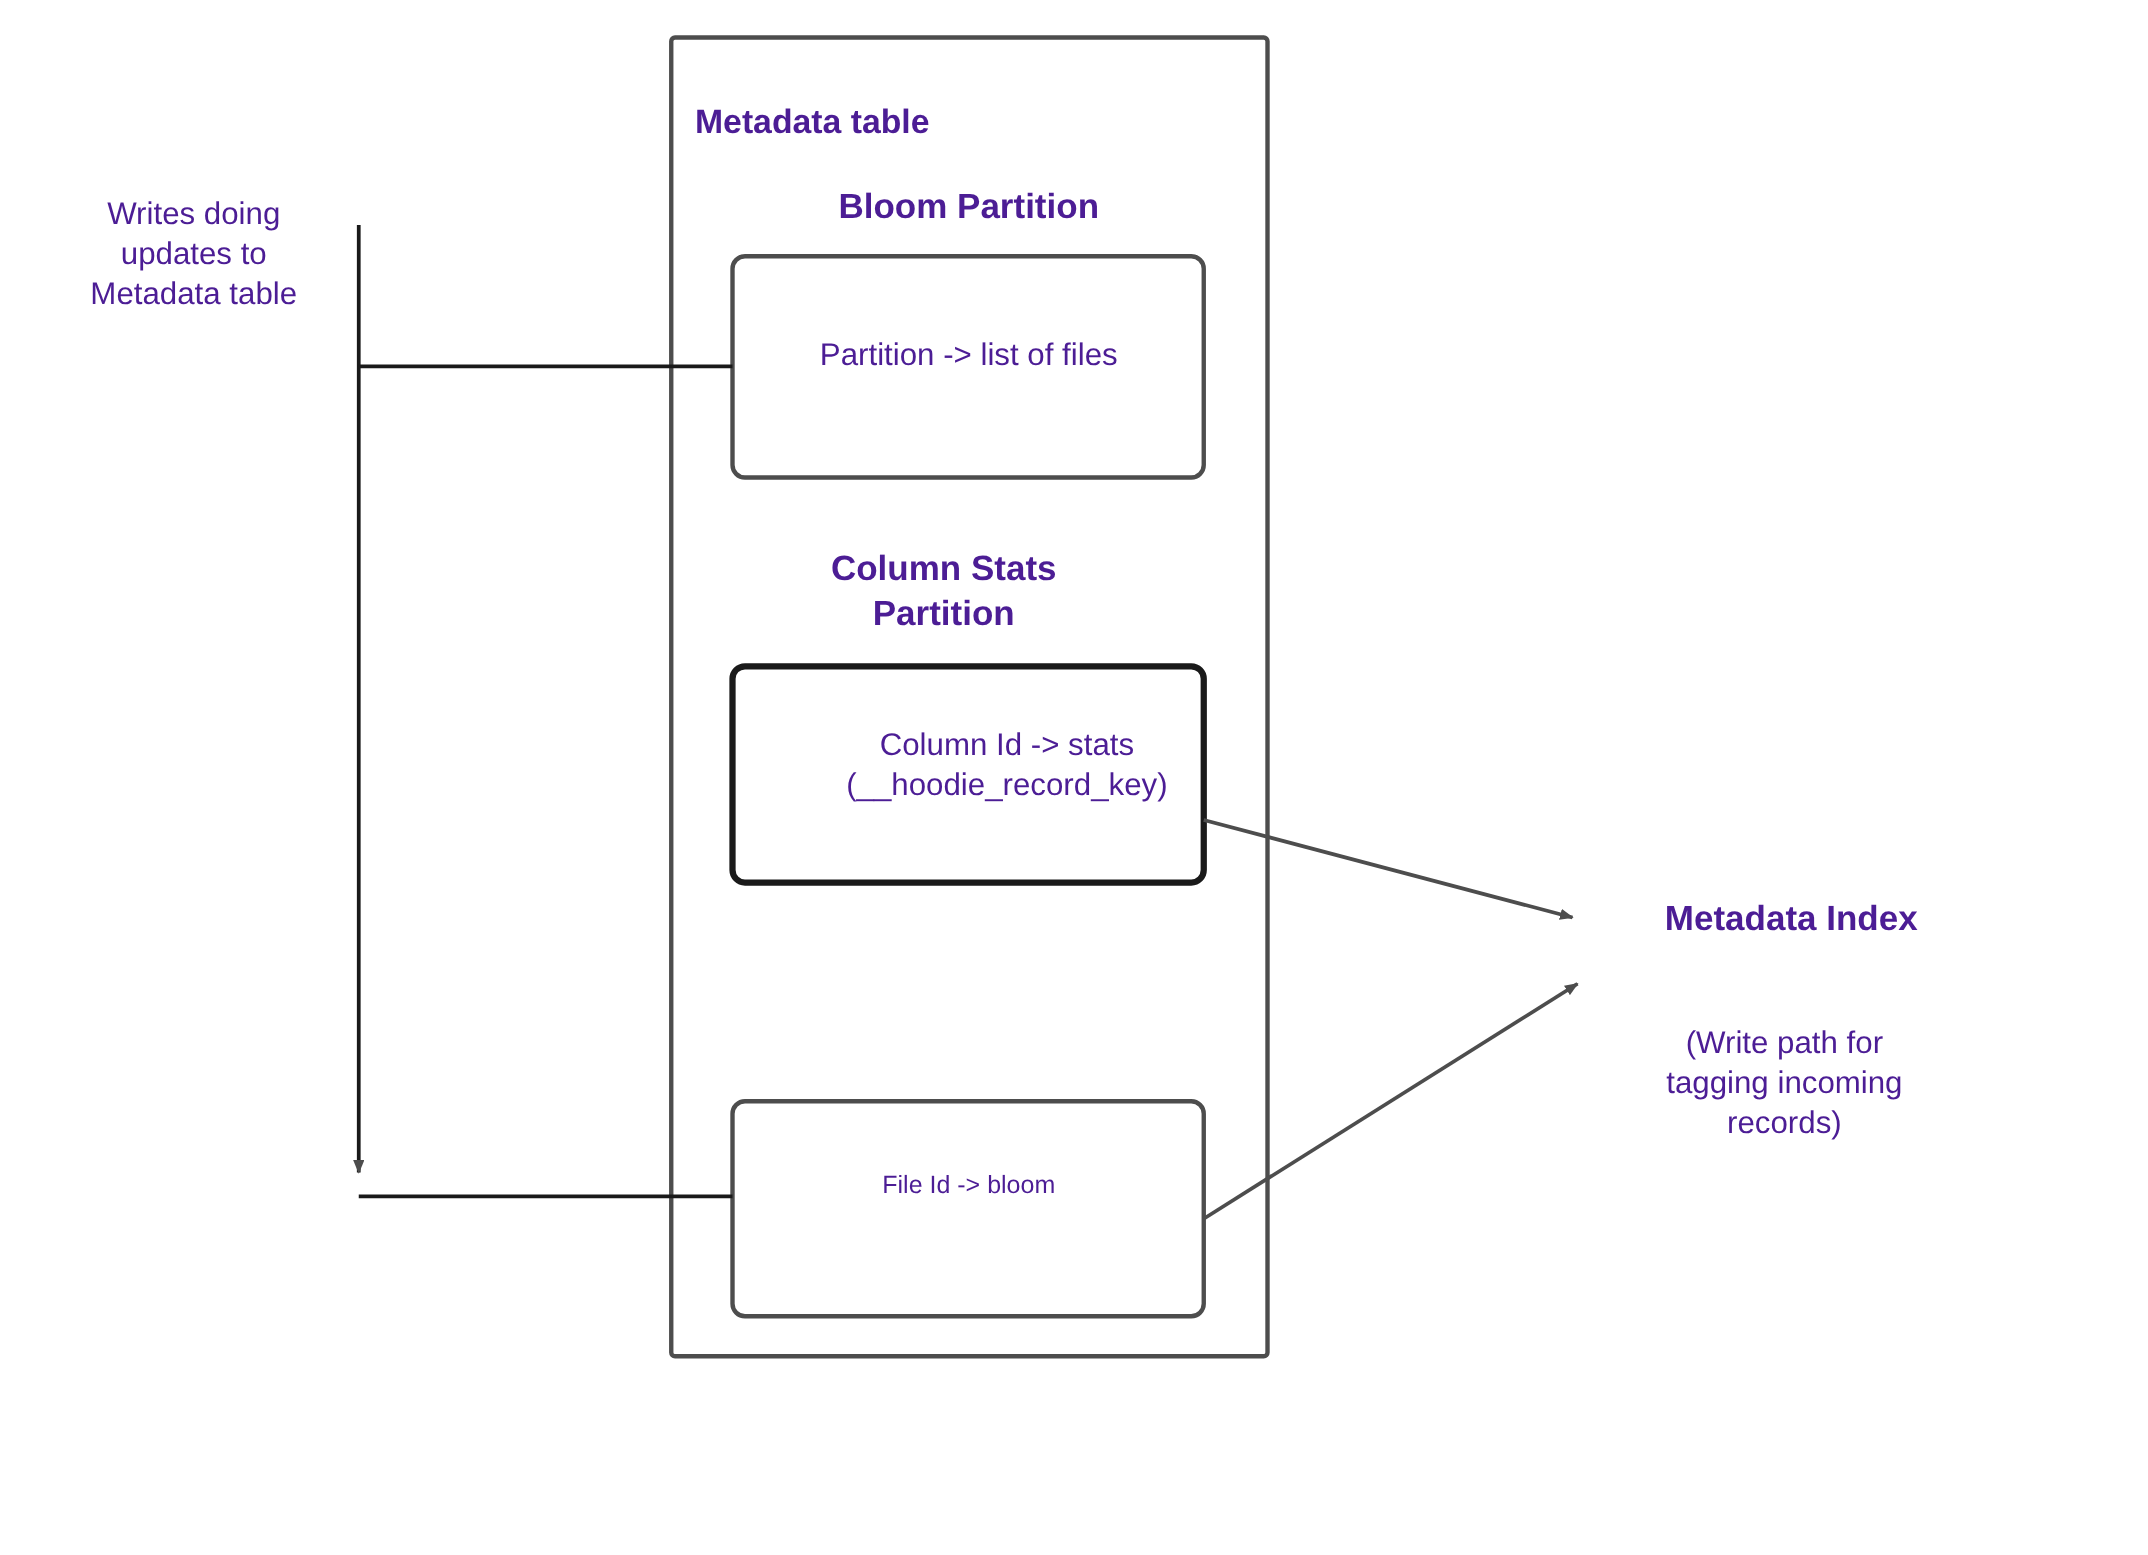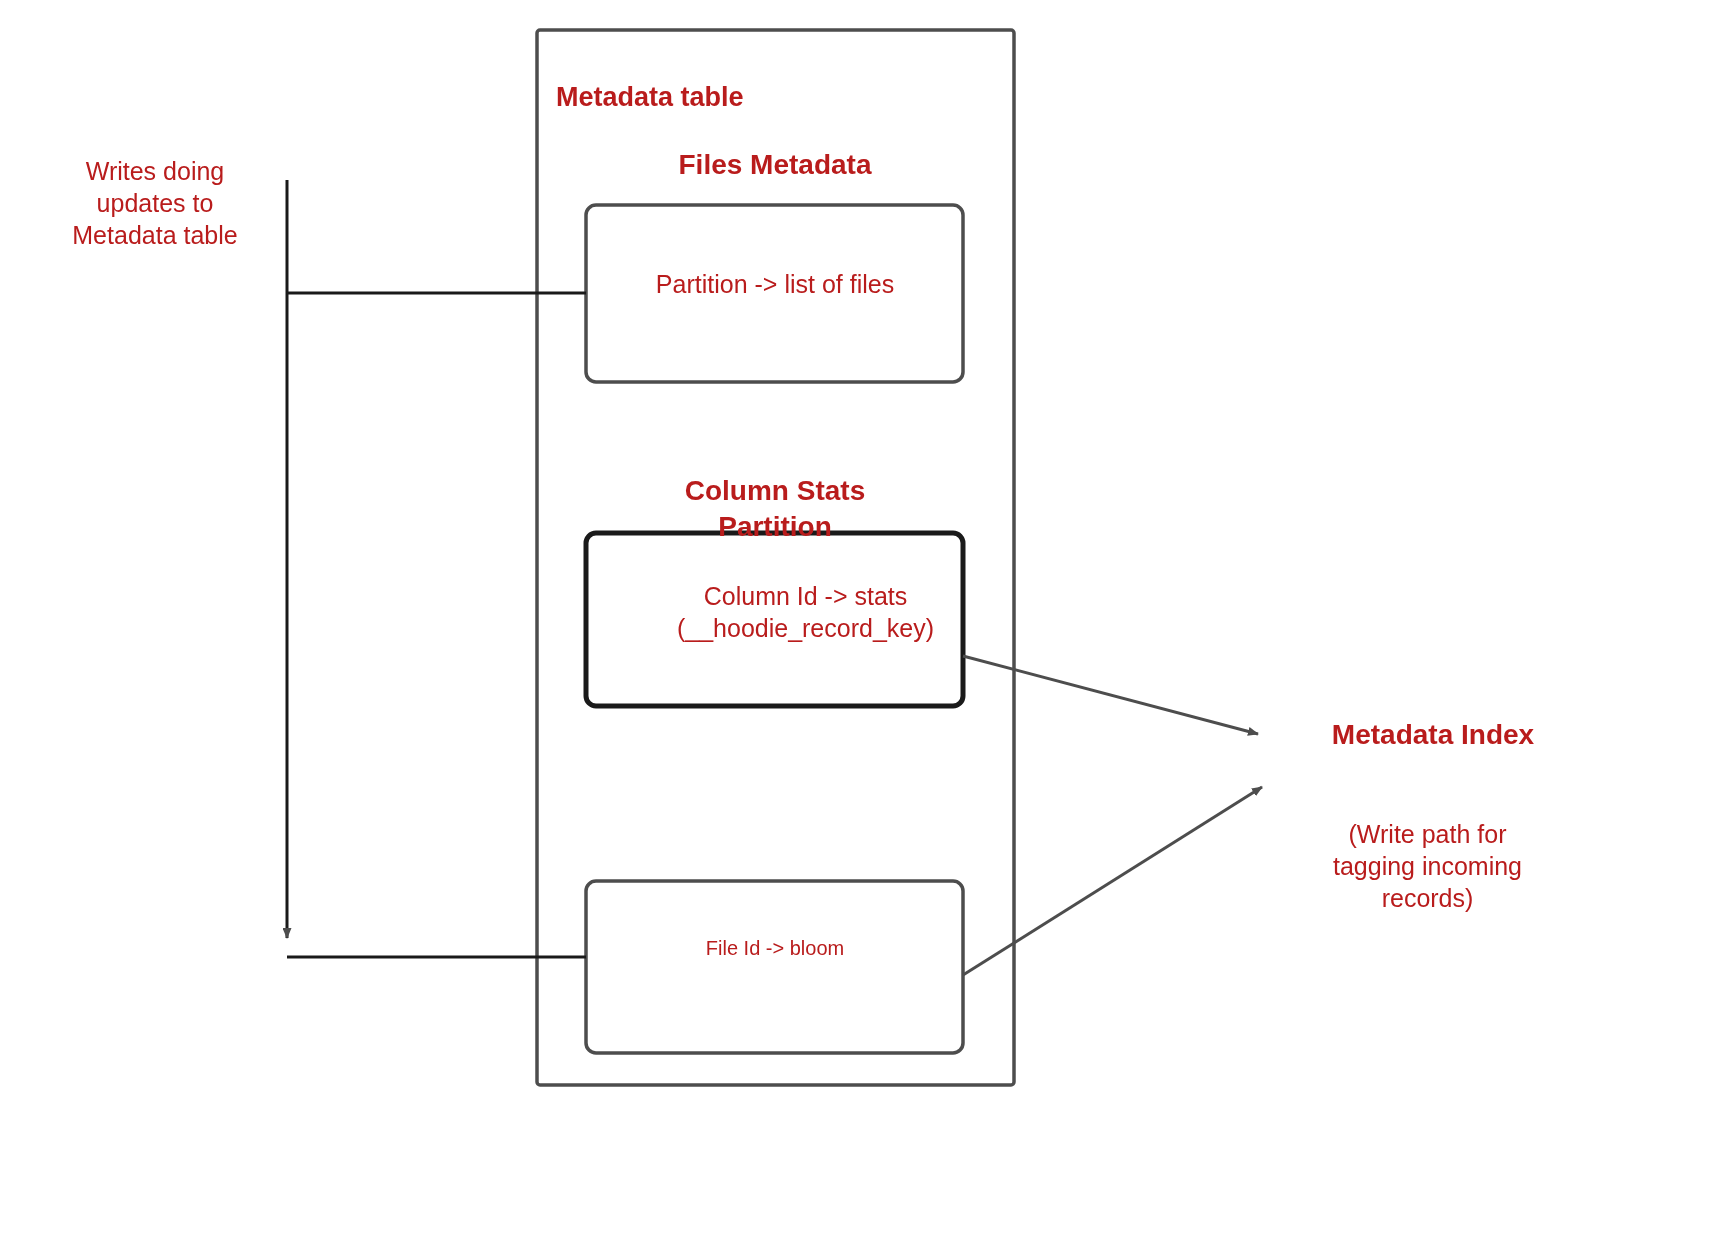--- a/index.html
+++ b/index.html
@@ -17,21 +17,21 @@
   }
   svg.layer {
     position: absolute;
     top: 0;
     left: 0;
     width: 1718px;
     height: 1244px;
   }
   .txt {
     position: absolute;
-    color: #b91c1c;
+    color: #4c1d95;
     text-align: center;
     line-height: 1.28;
     white-space: pre-line;
   }
   .bold { font-weight: bold; }
 
   
   #writes-label {
     left: 10px;
     top: 155px;
@@ -49,25 +49,24 @@
   }
 
   
   #files-partition-title {
     left: 585px;
     top: 147px;
     width: 380px;
     font-size: 28px;
   }
   #column-stats-partition-title {
-    left: 625px;
+    left: 605px;
     top: 437px;
     width: 300px;
     font-size: 28px;
-    margin-top: 36px;
   }
   #bloom-partition-title {
     left: 625px;
     top: 787px;
     width: 300px;
     font-size: 28px;
   }
 
   
   #files-box-text {
@@ -137,21 +136,21 @@
 
     <path d="M963,975 L1262,787" fill="none" stroke="#4d4d4d" stroke-width="3" marker-end="url(#arrowhead)"></path>
   </svg>
 
   <div class="txt" id="writes-label">Writes doing
 updates to
 Metadata table</div>
 
   <div class="txt bold" id="metadata-table-title">Metadata table</div>
 
-  <div class="txt bold" id="files-partition-title">Files Metadata</div>
+  <div class="txt bold" id="files-partition-title">Bloom Partition</div>
 
   <div class="txt" id="files-box-text">Partition -&gt; list of files</div>
 
   <div class="txt bold" id="column-stats-partition-title">Column Stats
 Partition</div>
 
   <div class="txt" id="colstats-box-text">Column Id  -&gt; stats
 (__hoodie_record_key)</div>
 
 

